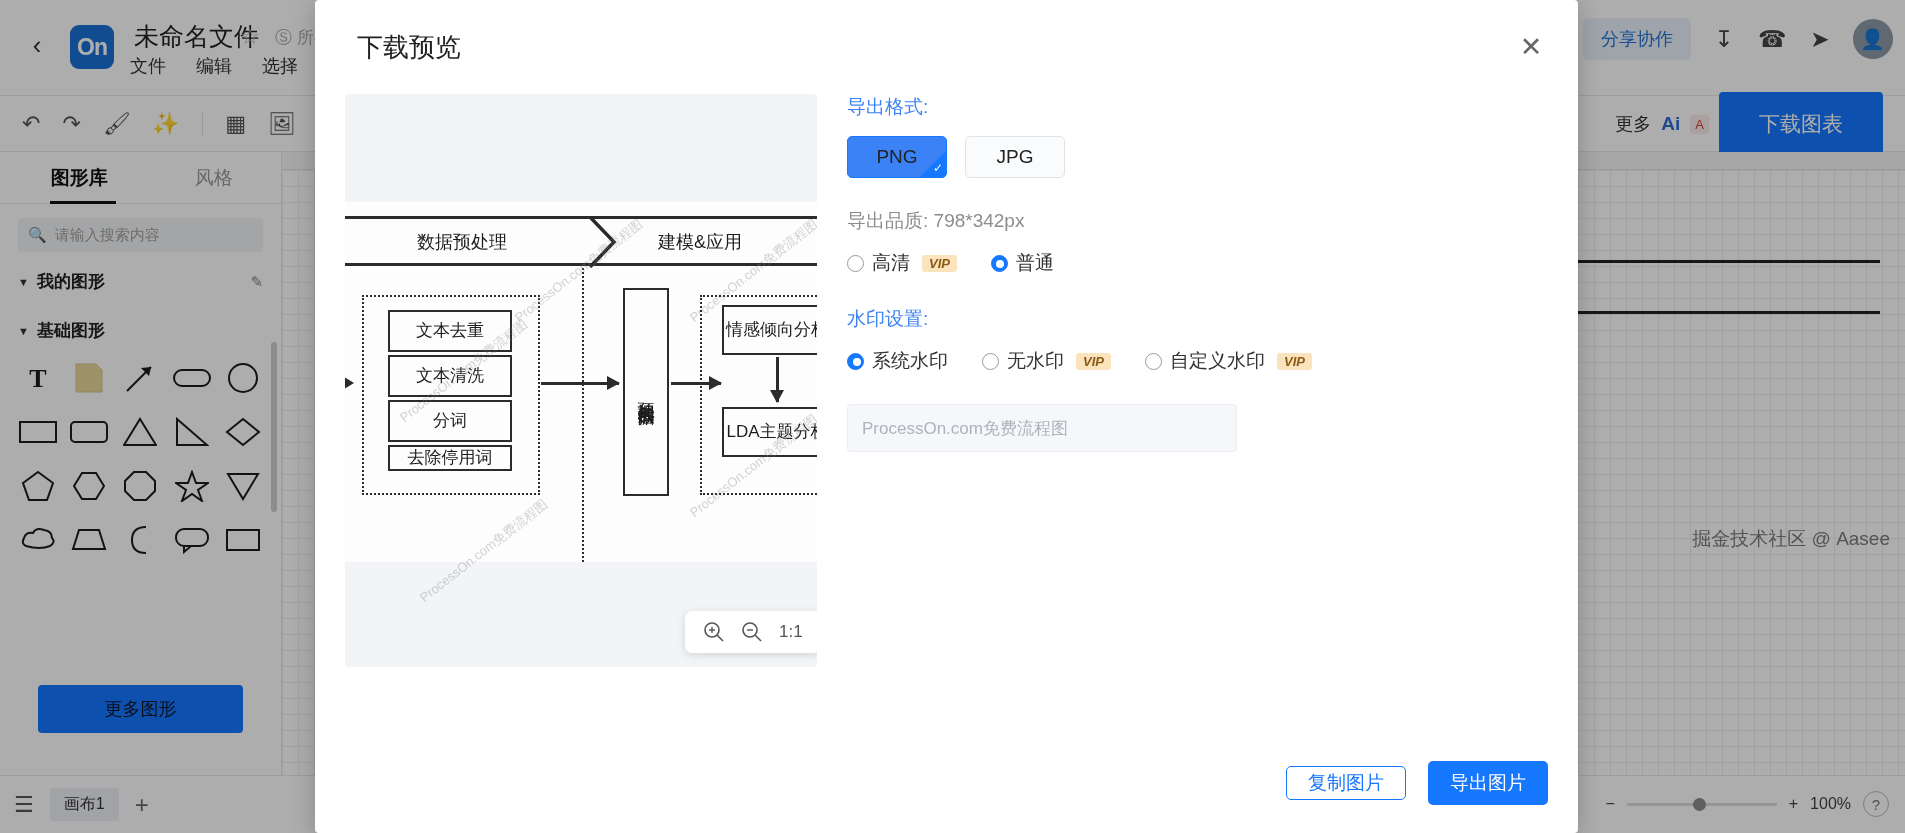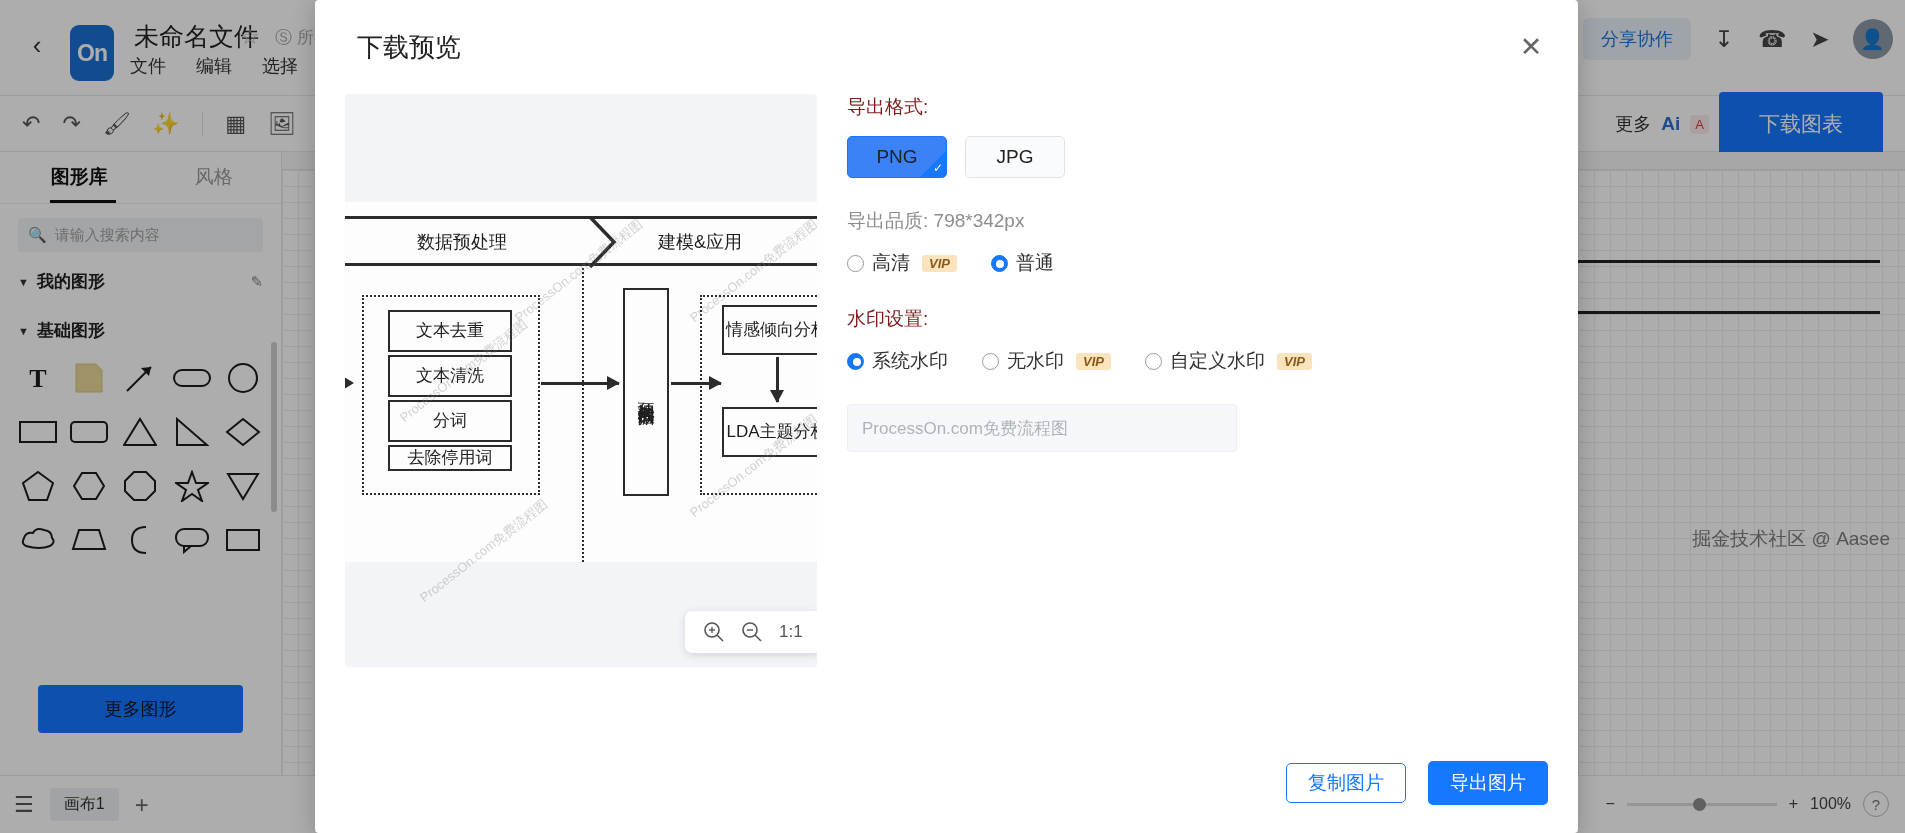--- a/index.html
+++ b/index.html
@@ -20,21 +20,21 @@
     background: #ffffff; border-bottom: 1px solid #e8e8e8;
     display: flex; align-items: flex-start;
   }
   .back-arrow {
     position: absolute; left: 22px; top: 30px; width: 30px; height: 30px;
     display: flex; align-items: center; justify-content: center;
     color: #333; font-size: 26px; line-height: 1;
   }
   .logo {
     position: absolute; left: 70px; top: 25px;
-    width: 44px; height: 56px; border-radius: 9px;
+    width: 44px; height: 44px; border-radius: 9px;
     background: #1a6fd4; color: #fff; font-size: 23px; font-weight: bold;
     display: flex; align-items: center; justify-content: center;
     letter-spacing: -1px;
   }
   .doc-title {
     position: absolute; left: 134px; top: 20px;
     font-size: 25px; color: #222;
   }
   .star-icon { position: absolute; left: 240px; top: 24px; font-size: 22px; color: #b9b9b9; }
   .all-saved {
@@ -83,21 +83,21 @@
     background: #1677ff; color: #fff; font-size: 21px;
     padding: 18px 40px; border-radius: 4px;
   }
 
   
   .left-panel {
     position: absolute; top: 152px; left: 0; width: 282px; bottom: 58px;
     background: #fff; border-right: 1px solid #e8e8e8;
   }
   .panel-tabs {
-    display: flex; gap: 0; height: 52px; align-items: flex-end;
+    display: flex; gap: 0; height: 52px; align-items: center;
     border-bottom: 1px solid #ececec;
     padding-left: 12px;
   }
   .panel-tab {
     width: 141px; text-align: center; font-size: 19px; color: #999;
     height: 52px; line-height: 52px; position: relative;
   }
   .panel-tab.active { color: #111; font-weight: bold; }
   .panel-tab.active:after {
     content: ""; position: absolute; bottom: 0; left: 38px; width: 66px;
@@ -260,21 +260,21 @@
   .zoom-bar {
     position: absolute; left: 340px; bottom: 14px;
     background: #fff; border-radius: 7px; box-shadow: 0 2px 8px rgba(0,0,0,0.13);
     height: 42px; display: flex; align-items: center; gap: 16px; padding: 0 18px;
     font-size: 17px; color: #555;
   }
   .zoom-bar svg { display: block; }
 
   
   .options { position: absolute; left: 532px; top: 94px; width: 690px; }
-  .opt-label { font-size: 19px; color: #7f1d1d; margin-bottom: 16px; }
+  .opt-label { font-size: 19px; color: #3b82f6; margin-bottom: 16px; }
   .fmt-row { display: flex; gap: 18px; margin-bottom: 30px; }
   .fmt-btn {
     width: 100px; height: 42px; border-radius: 5px; border: 1px solid #e3e3e3;
     background: #fafbfc; display: flex; align-items: center; justify-content: center;
     font-size: 19px; color: #222; position: relative; overflow: hidden;
   }
   .fmt-btn.selected { border: 1px solid #1677ff; background: #3b82f6; }
   .fmt-tick {
     position: absolute; right: 0; bottom: 0; width: 0; height: 0;
     border-bottom: 26px solid #1677ff; border-left: 26px solid transparent;
@@ -302,21 +302,21 @@
     width: 390px; height: 48px; background: #f5f7fa; border: 1px solid #eceef1;
     border-radius: 4px; display: flex; align-items: center; padding: 0 14px;
     font-size: 17px; color: #aeb3bb;
   }
 
   .modal-footer {
     position: absolute; right: 30px; bottom: 28px;
     display: flex; gap: 22px; align-items: center;
   }
   .btn-outline {
-    width: 120px; height: 40px; border: 1px solid #1677ff; color: #1677ff;
+    width: 120px; height: 34px; border: 1px solid #1677ff; color: #1677ff;
     background: #fff; border-radius: 5px; display: flex;
     align-items: center; justify-content: center; font-size: 19px;
   }
   .btn-primary {
     width: 120px; height: 44px; background: #1677ff; color: #fff;
     border-radius: 5px; display: flex; align-items: center;
     justify-content: center; font-size: 19px;
   }
 </style>
 </head>

